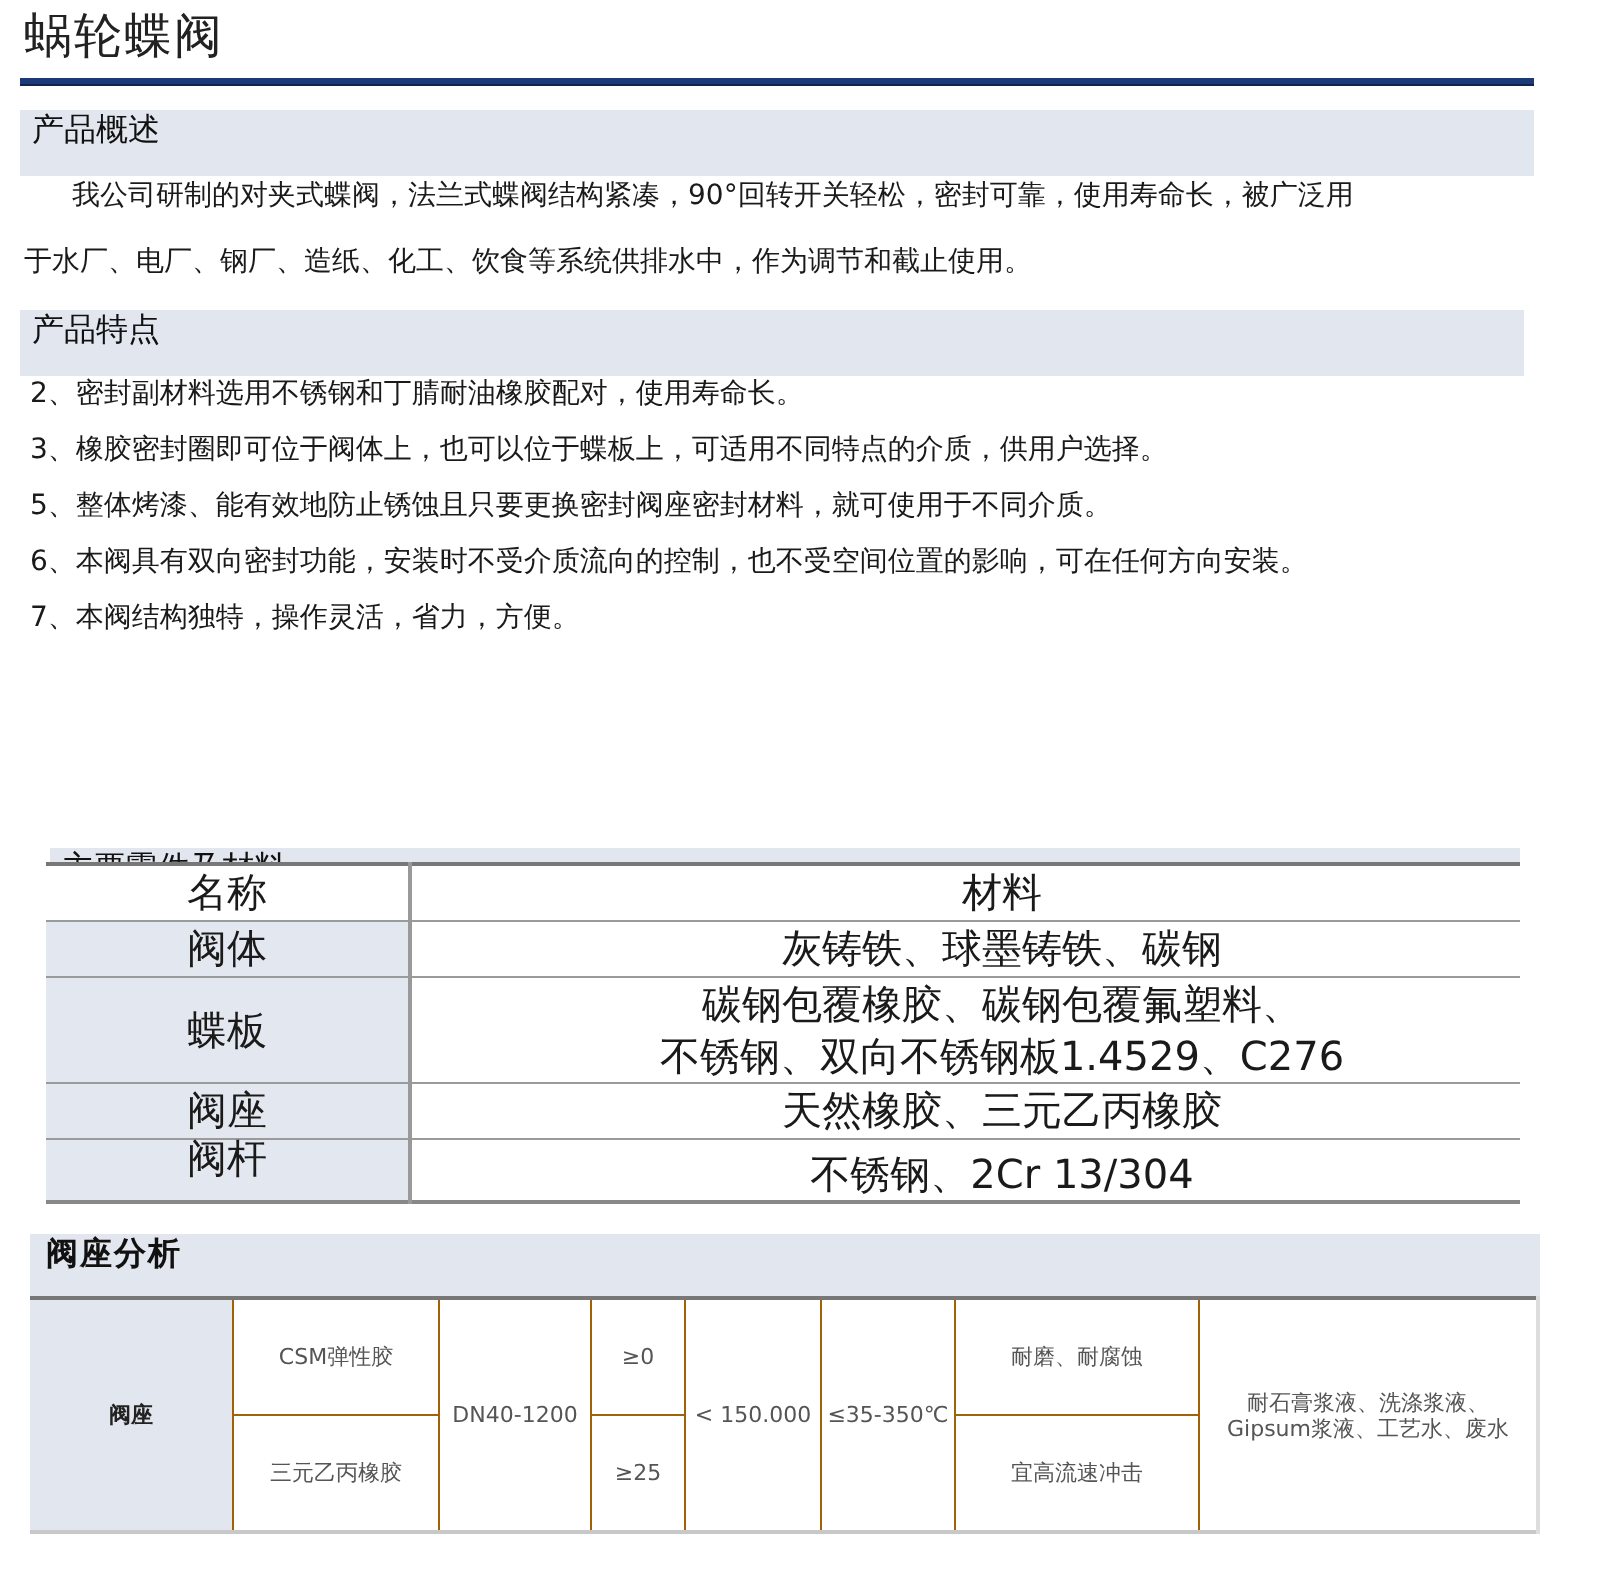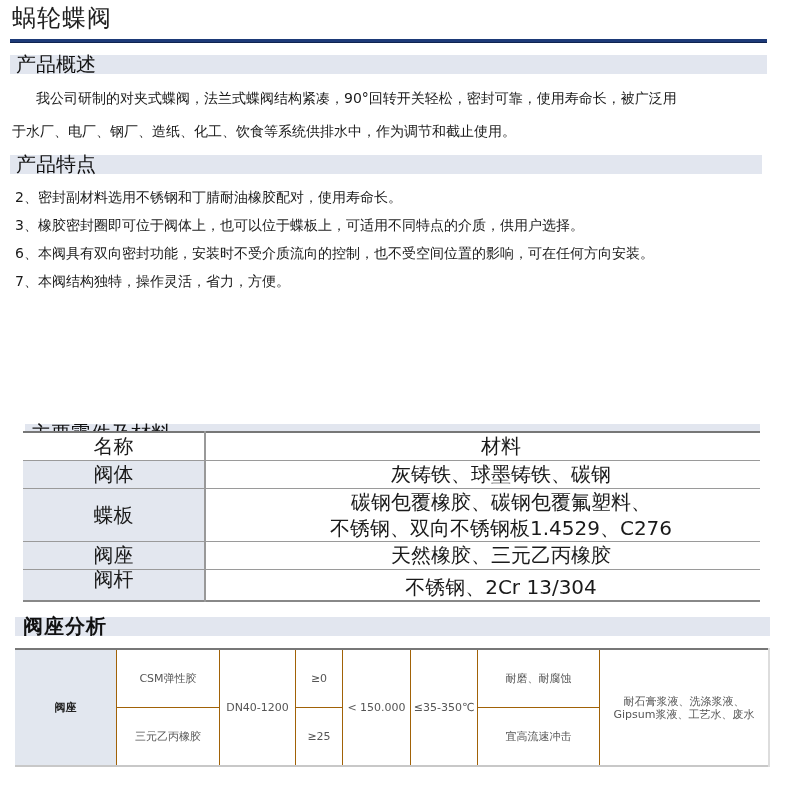--- a/index.html
+++ b/index.html
@@ -10,22 +10,22 @@
   }
   .title {
     position: absolute; left: 12px; top: 2px;
     font-size: 24px; font-weight: normal; letter-spacing: 1px; color: #222;
   }
   .rule {
     position: absolute; left: 10px; top: 39px; width: 757px; height: 3px;
     background: #1d3a78; border-bottom: 1px solid #0f2350;
   }
   .band {
-    position: absolute; height: 19px; background: #e2e6ef;
-    font-size: 20px; line-height: 19px; padding-left: 6px; color: #111;
+    position: absolute; height: 33px; background: #e2e6ef;
+    font-size: 16px; line-height: 19px; padding-left: 6px; color: #111;
     box-sizing: border-box;
   }
   .band.b1 { left: 10px; top: 55px; width: 757px; }
   .band.b2 { left: 10px; top: 155px; width: 752px; }
   .band.b3 { left: 25px; top: 424px; width: 735px; padding-left: 6px; }
   .band.b4 { left: 15px; top: 617px; width: 755px; padding-left: 8px; font-weight: bold; letter-spacing: 1px; }
 
   .para {
     position: absolute; left: 12px; top: 82px; width: 760px;
     font-size: 14px; line-height: 33px; color: #1a1a1a;
@@ -76,20 +76,21 @@
 <div class="band b1">产品概述</div>
 <div class="para">
   <div><span class="indent"></span><span>我公司研制的对夹式蝶阀，法兰式蝶阀结构紧凑，90°回转开关轻松，密封可靠，使用寿命长，被广泛用</span></div>
   <div>于水厂、电厂、钢厂、造纸、化工、饮食等系统供排水中，作为调节和截止使用。</div>
 </div>
 
 <div class="band b2">产品特点</div>
 <ul class="features">
   <li>2、密封副材料选用不锈钢和丁腈耐油橡胶配对，使用寿命长。</li>
   <li>3、橡胶密封圈即可位于阀体上，也可以位于蝶板上，可适用不同特点的介质，供用户选择。</li>
+  <li>5、整体烤漆、能有效地防止锈蚀且只要更换密封阀座密封材料，就可使用于不同介质。</li>
   <li>6、本阀具有双向密封功能，安装时不受介质流向的控制，也不受空间位置的影响，可在任何方向安装。</li>
   <li>7、本阀结构独特，操作灵活，省力，方便。</li>
 </ul>
 
 <div class="band b3">主要零件及材料</div>
 <table class="mat">
   <tbody>
       <tr class="head">
     <td class="name">名称</td>
     <td class="val">材料</td>

